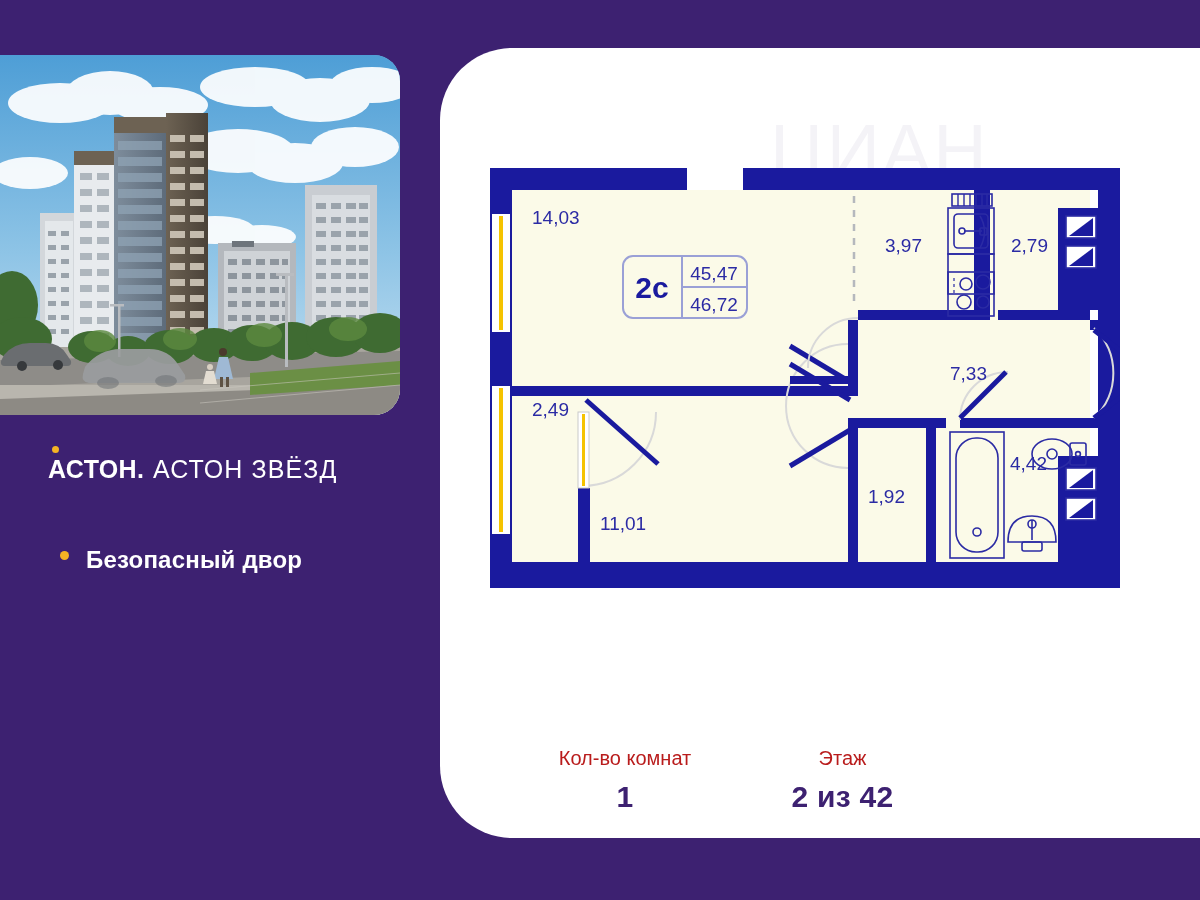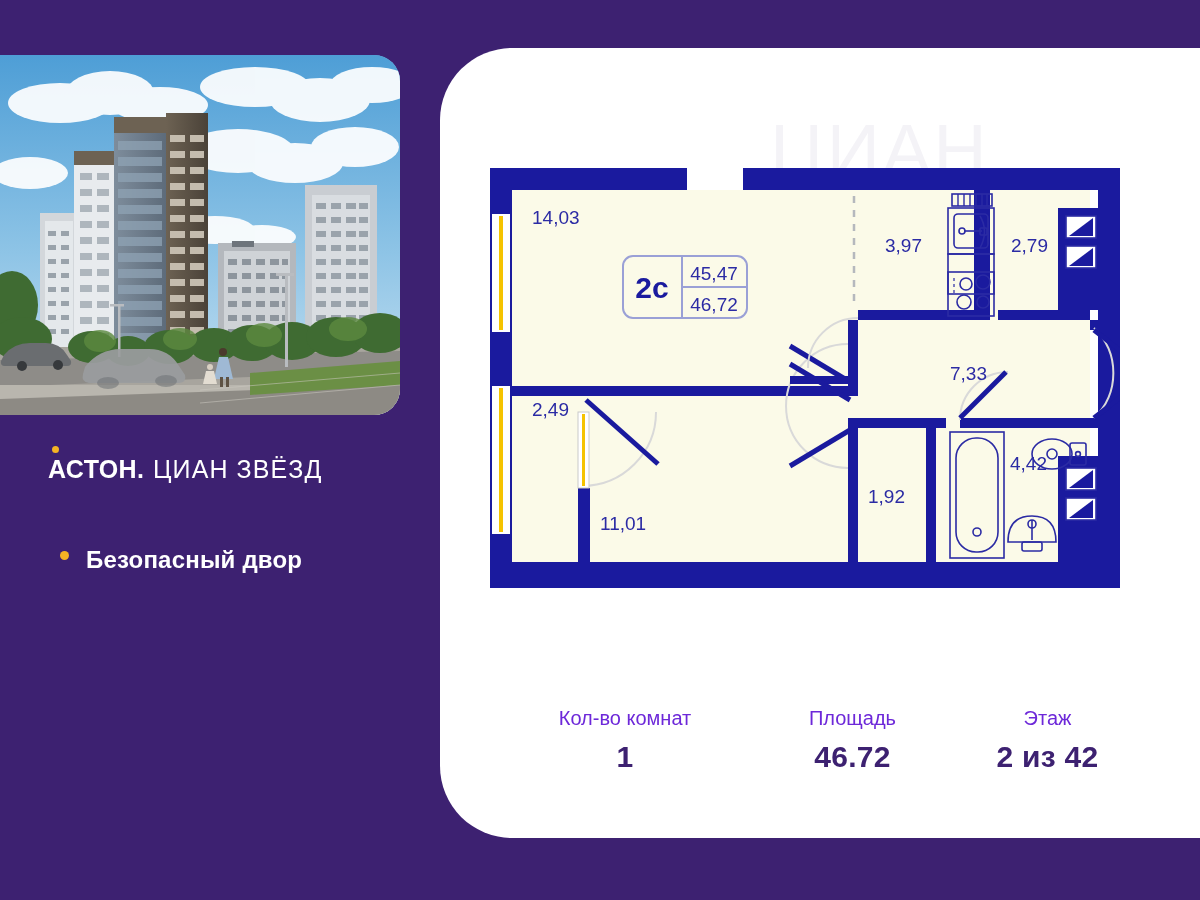--- a/index.html
+++ b/index.html
@@ -95,22 +95,23 @@
   #specs {
     position: absolute; left: 60px; top: 655px;
     width: 640px;
     display: flex;
   }
   .spec { text-align: center; }
   #spec-rooms { width: 250px; }
   #spec-area  { width: 205px; }
   #spec-floor { width: 185px; }
   .spec .spec-label {
-    font-size: 20px; color: #6d28d9; font-weight: 400;
+    font-size: 20px; color: #b91c1c; font-weight: 400;
     line-height: 1.5;
+    margin-top: 40px;
   }
   .spec .spec-value {
     font-size: 30px; color: #3D2171; font-weight: bold;
     margin-top: 7px; letter-spacing: .3px;
   }
 </style>
 </head>
 <body>
 
 <div id="left-panel">
@@ -394,21 +395,21 @@
       </g>
     </svg>
   </div>
 
   <div id="brand">
     <span class="brand-strong">
       <span class="brand-dot-top"></span>
       <span>АСТОН</span>
     </span>
     <span class="brand-period">.</span>
-    <span class="brand-light">ЦИАН ЗВЁЗД</span>
+    <span class="brand-light">АСТОН ЗВЁЗД</span>
   </div>
 
   <div class="feature" id="feature-0">
     <span class="bullet"></span>
     <span class="feature-label">Безопасный двор</span>
   </div>
 
 </div>
 
 <div id="plan-card">
@@ -601,22 +602,18 @@
         </g>
       </g>
     </svg>
   </div>
 
   <div id="specs">
     <div class="spec" id="spec-rooms">
       <div class="spec-label">Кол-во комнат</div>
       <div class="spec-value">1</div>
     </div>
-    <div class="spec" id="spec-area">
-      <div class="spec-label">Площадь</div>
-      <div class="spec-value">46.72</div>
-    </div>
     <div class="spec" id="spec-floor">
       <div class="spec-label">Этаж</div>
       <div class="spec-value">2 из 42</div>
     </div>
   </div>
 </div>
 
 </body></html>

